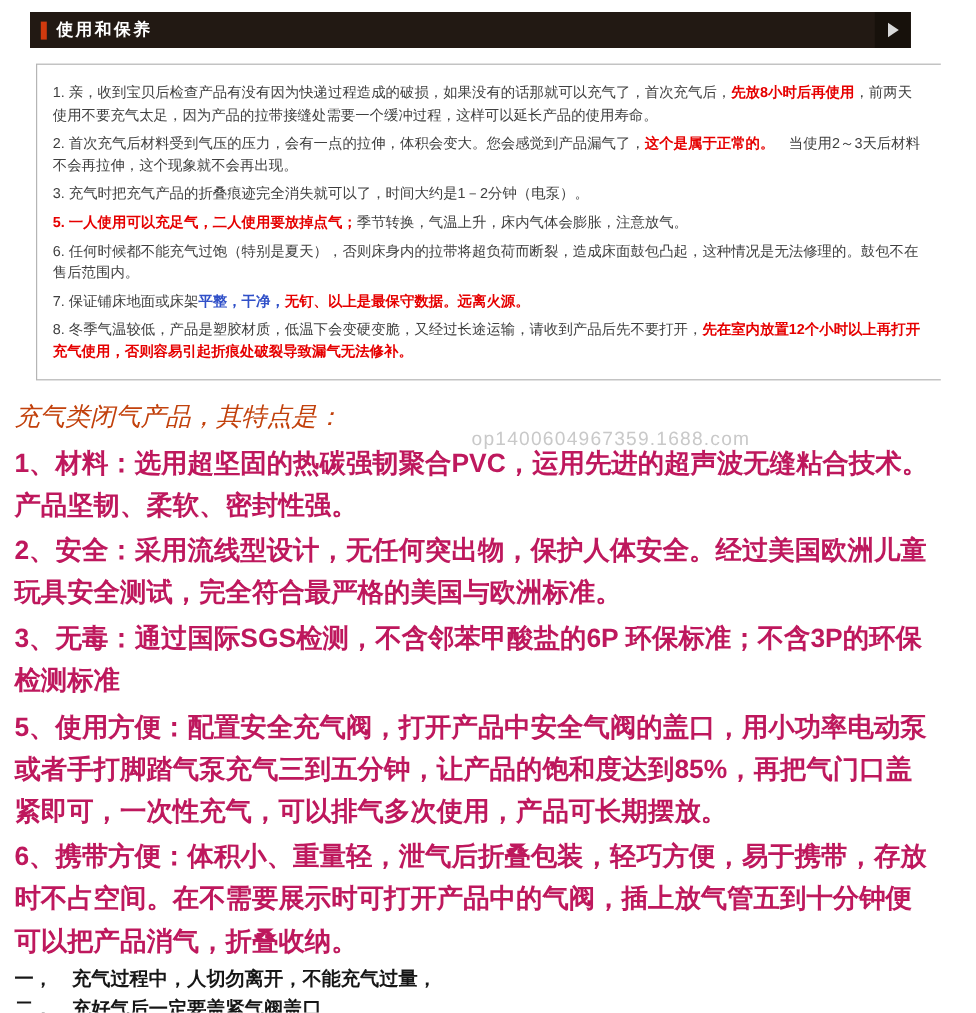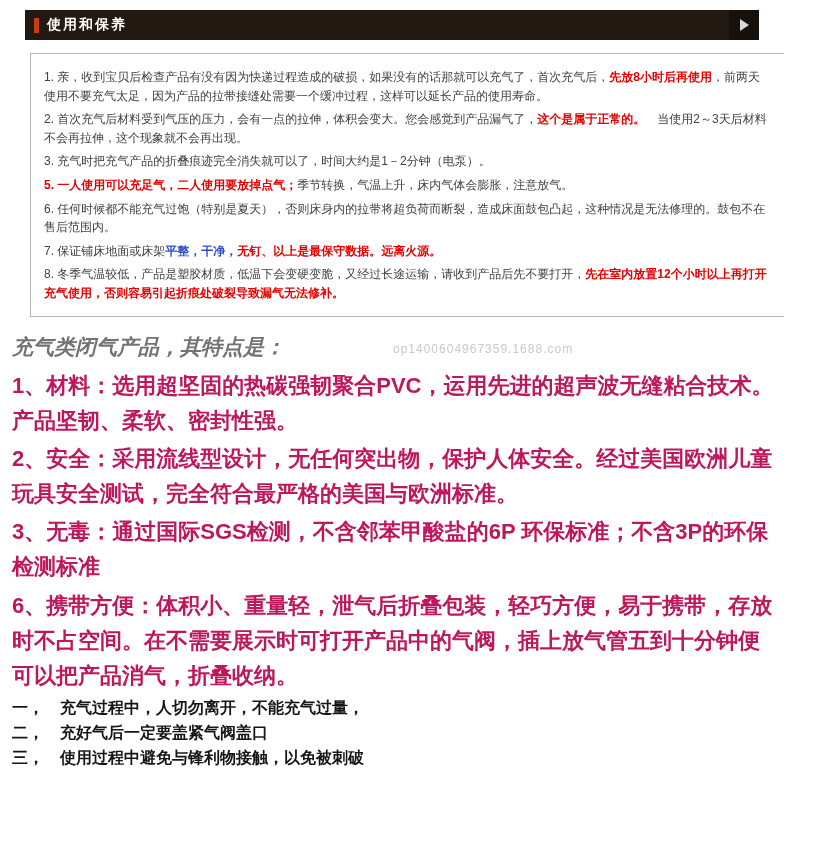--- a/index.html
+++ b/index.html
@@ -57,35 +57,35 @@
     line-height:1.55;
     color:#3f3f3f;
   }
   .seg-normal { color:#3f3f3f; }
   .seg-red   { color:#e60000; font-weight:bold; }
   .seg-blue  { color:#3050c8; font-weight:bold; }
 
   
   .watermark {
     position:absolute;
-    top:342px; left:393px;
+    top:358px; left:393px;
     color:#c9c9c9;
-    font-size:12px;
+    font-size:16px;
     letter-spacing:1px;
     pointer-events:none;
   }
 
   
   .big-heading {
     margin:16px 8px 7px 12px;
     font-family:"Liberation Serif","DejaVu Serif",serif;
     font-style:italic;
-    font-weight:bold;
+    font-weight:normal;
     font-size:21px;
-    color:#737373;
+    color:#c2410c;
   }
   .big-heading.second { margin-top:20px; }
 
   
   .features, .notes { margin:0 8px 0 12px; }
   .feature-item {
     margin:3px 0;
     font-size:22px;
     font-weight:600;
     line-height:1.6;
@@ -124,20 +124,21 @@
       </div>
   </div>
 
   <div class="watermark">op1400604967359.1688.com</div>
 
   <h2 class="big-heading">充气类闭气产品，其特点是：</h2>
   <div class="features" id="features-list">
       <p class="feature-item">1、材料：选用超坚固的热碳强韧聚合PVC，运用先进的超声波无缝粘合技术。产品坚韧、柔软、密封性强。</p>
       <p class="feature-item">2、安全：采用流线型设计，无任何突出物，保护人体安全。经过美国欧洲儿童玩具安全测试，完全符合最严格的美国与欧洲标准。</p>
       <p class="feature-item">3、无毒：通过国际SGS检测，不含邻苯甲酸盐的6P 环保标准；不含3P的环保检测标准</p>
+      <p class="feature-item">5、使用方便：配置安全充气阀，打开产品中安全气阀的盖口，用小功率电动泵或者手打脚踏气泵充气三到五分钟，让产品的饱和度达到85%，再把气门口盖紧即可，一次性充气，可以排气多次使用，产品可长期摆放。</p>
       <p class="feature-item">6、携带方便：体积小、重量轻，泄气后折叠包装，轻巧方便，易于携带，存放时不占空间。在不需要展示时可打开产品中的气阀，插上放气管五到十分钟便可以把产品消气，折叠收纳。</p>
     </div>
 
   <div class="notes" id="notes-list">
       <p class="note-item">一，　充气过程中，人切勿离开，不能充气过量，</p>
       <p class="note-item">二，　充好气后一定要盖紧气阀盖口</p>
       <p class="note-item">三，　使用过程中避免与锋利物接触，以免被刺破</p>
     </div>
 
 </div>

